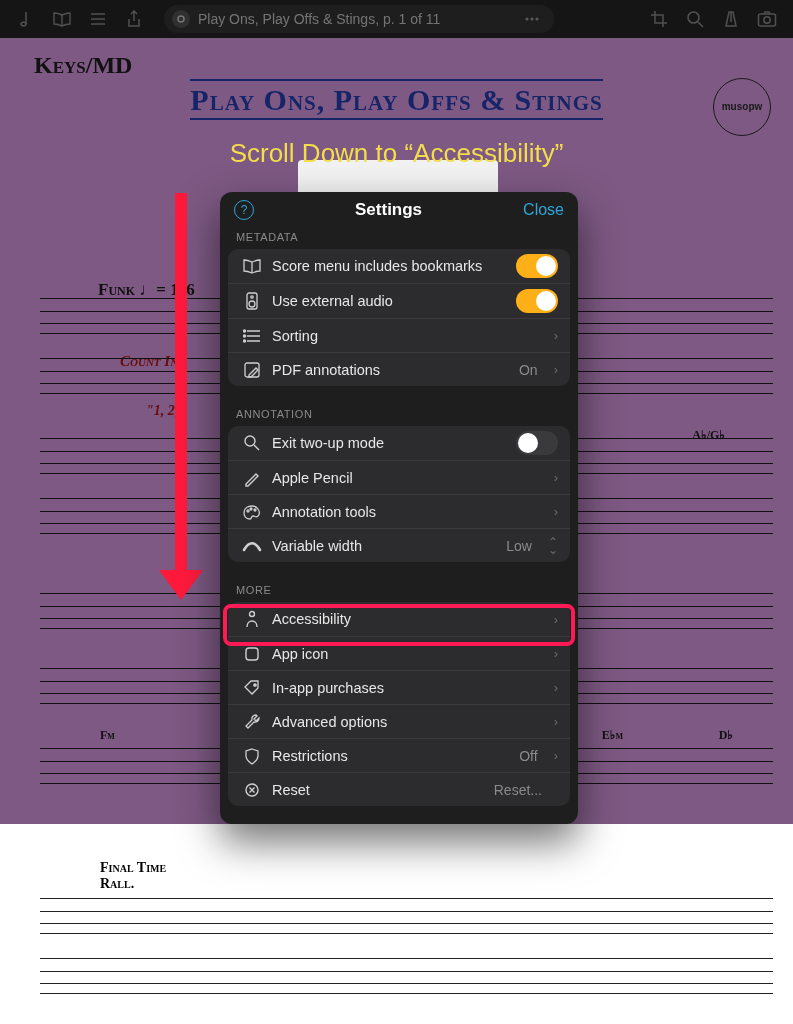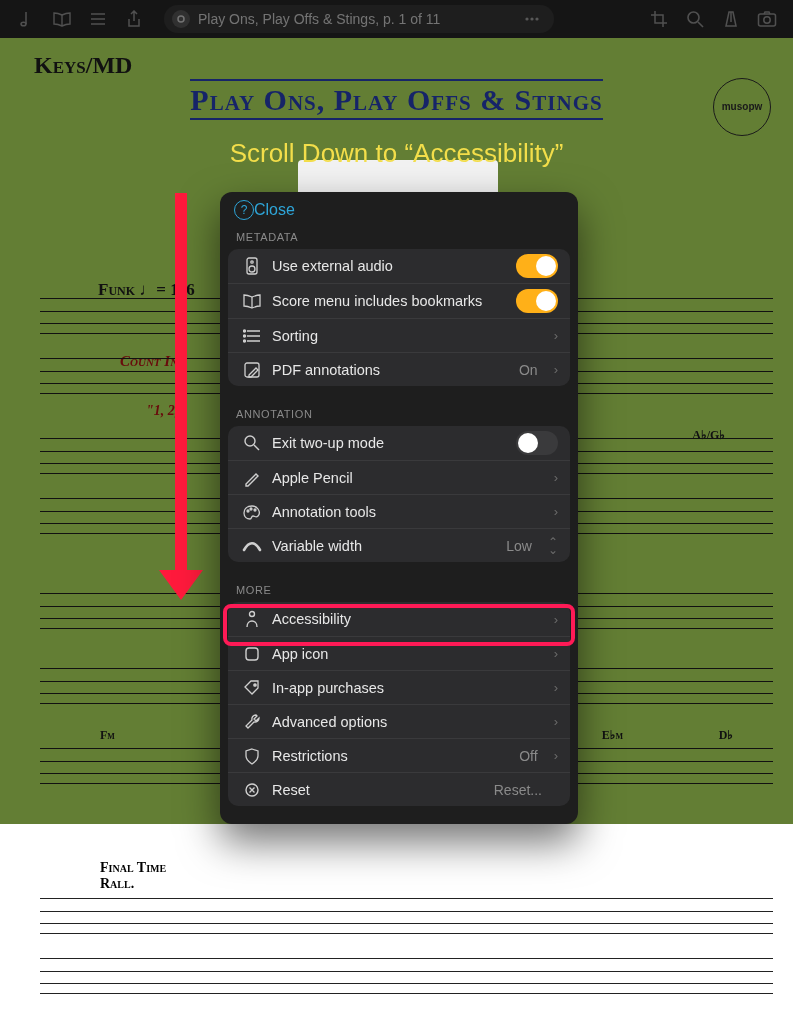--- a/index.html
+++ b/index.html
@@ -8,21 +8,21 @@
 
 
 .topbar { position: absolute; top: 0; left: 0; right: 0; height: 38px; background: #2a2a2a; display: flex; align-items: center; padding: 0 8px; color: #9a9a9a; }
 .topbar .ticon { width: 28px; height: 28px; display: flex; align-items: center; justify-content: center; margin: 0 4px; }
 .titlepill { margin-left: 12px; background: #3a3a3a; height: 28px; border-radius: 14px; display: flex; align-items: center; padding: 0 14px 0 8px; color: #dcdcdc; font-size: 14px; flex: 0 0 390px; }
 .titlepill .circ { width: 18px; height: 18px; border-radius: 9px; background: #5c5c5c; margin-right: 8px; display:flex;align-items:center;justify-content:center;}
 .titlepill .dots { width: 16px; height: 16px; margin-left: auto; display:flex;align-items:center;justify-content:center;}
 .tb-right { margin-left: auto; display: flex; }
 
 
-.score { position: absolute; inset: 38px 0 0 0; background: #bef264; }
+.score { position: absolute; inset: 38px 0 0 0; background: #f0abfc; }
 .sheettitle { position:absolute; left:0; right:0; top:45px; text-align:center; font-family: Georgia, serif; font-variant: small-caps; color:#2b46c8; font-size:30px; font-weight:700; letter-spacing:1px; }
 .sheettitle .u { border-bottom:2px solid #2b46c8; padding-bottom:2px; border-top:2px solid #2b46c8; padding-top:2px;margin-top:36px;}
 .partlabel { position:absolute; left:34px; top:14px; font-family: Georgia, serif; font-variant: small-caps; font-size:24px; font-weight:700; color:#222; }
 .logo { position:absolute; right:22px; top:40px; width:58px; height:58px; border:1.5px solid #333; border-radius:50%; display:flex; align-items:center; justify-content:center; font-size:10px; font-weight:700; color:#333; text-align:center; line-height:1;}
 .tempo { position:absolute; left:98px; top:242px; font-family: Georgia, serif; font-variant: small-caps; font-size:17px; font-weight:700; color:#222;}
 
 
 .stave { position:absolute; left:40px; right:20px; }
 .stave .lines { border-top:1px solid #222; border-bottom:1px solid #222; height:36px; position:relative;}
 .stave .lines::before,.stave .lines::after{content:'';position:absolute;left:0;right:0;border-top:1px solid #222;}
@@ -188,47 +188,48 @@
 
   <div class="prearrow"></div>
 
   <div class="instr">Scroll Down to “Accessibility”</div>
   <div class="arrow"></div>
   <div class="arrowhead"></div>
 
   <div class="panel">
     <div class="phead">
       <div class="help">?</div>
+      <div class="title">Settings</div>
       <div class="close">Close</div>
     </div>
 
     <div class="sechead">METADATA</div>
     <div class="group">
+      <div class="row">
+        <span class="ic">
+            <svg width="20" height="16" viewBox="0 0 20 16" fill="none" stroke="#cfcfcf" stroke-width="1.3">
+              <path d="M2 2c3 0 5 .7 8 2 3-1.3 5-2 8-2v11c-3 0-5 .7-8 2-3-1.3-5-2-8-2V2z"></path>
+              <path d="M10 4v11"></path>
+            </svg>
+          </span>
+        <span class="lbl">Score menu includes bookmarks</span>
+        <span class="spacer"></span>
+        <div class="toggle on">
+            <div class="knob"></div>
+          </div>
+      </div>
       <div class="row">
         <span class="ic">
             <svg width="16" height="20" viewBox="0 0 16 20" fill="none" stroke="#cfcfcf" stroke-width="1.3">
               <rect x="3" y="2" width="10" height="16" rx="2"></rect>
               <circle cx="8" cy="13" r="3"></circle>
               <circle cx="8" cy="6" r="1.2"></circle>
             </svg>
           </span>
         <span class="lbl">Use external audio</span>
-        <span class="spacer"></span>
-        <div class="toggle on">
-            <div class="knob"></div>
-          </div>
-      </div>
-      <div class="row">
-        <span class="ic">
-            <svg width="20" height="16" viewBox="0 0 20 16" fill="none" stroke="#cfcfcf" stroke-width="1.3">
-              <path d="M2 2c3 0 5 .7 8 2 3-1.3 5-2 8-2v11c-3 0-5 .7-8 2-3-1.3-5-2-8-2V2z"></path>
-              <path d="M10 4v11"></path>
-            </svg>
-          </span>
-        <span class="lbl">Score menu includes bookmarks</span>
         <span class="spacer"></span>
         <div class="toggle on">
             <div class="knob"></div>
           </div>
       </div>
       <div class="row">
         <span class="ic">
             <svg width="18" height="14" viewBox="0 0 18 14" stroke="#cfcfcf" stroke-width="1.5">
               <path d="M4 2h13M4 7h13M4 12h13"></path>
               <circle cx="1.5" cy="2" r="1" fill="#cfcfcf"></circle>

